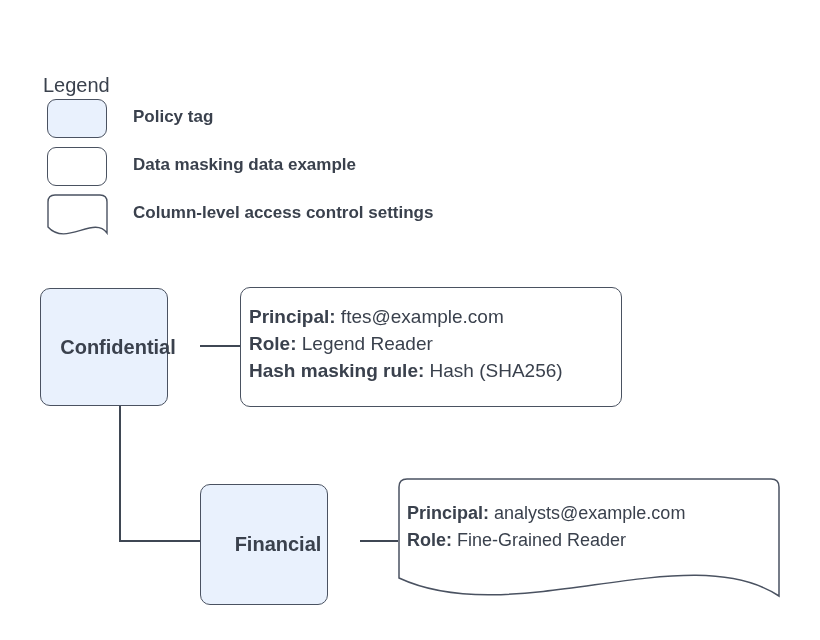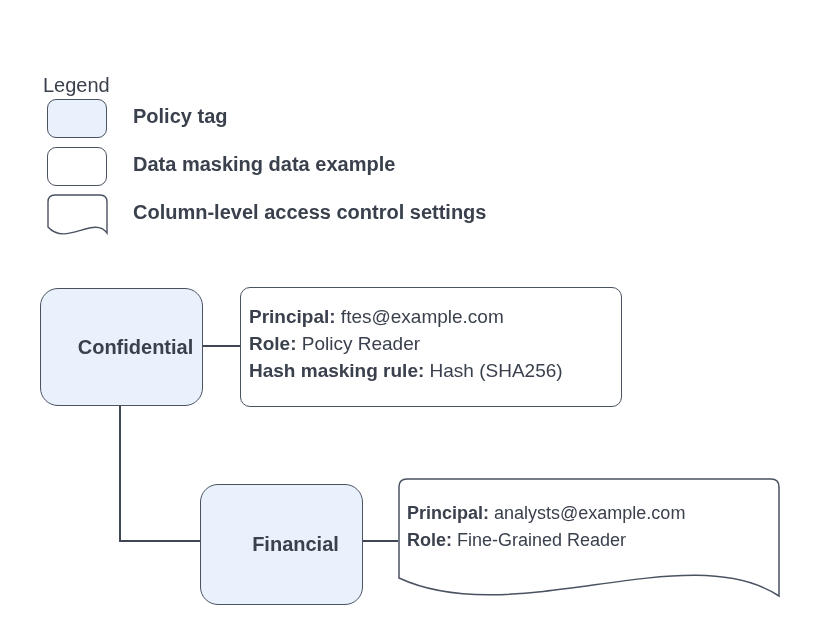--- a/index.html
+++ b/index.html
@@ -6,24 +6,24 @@
   #stage{
     position:relative;width:820px;height:640px;background:#ffffff;
     font-family:"Liberation Sans", sans-serif;color:#3a414d;overflow:hidden;
   }
   .abs{position:absolute;}
   
   .legend-title{left:43px;top:62px;font-size:20px;font-weight:normal;margin-top:12px;}
   .swatch{left:47px;width:60px;height:39px;border:1.4px solid #4a5261;border-radius:9px;box-sizing:border-box;}
   .swatch.blue{background:#e9f1fd;}
   .swatch.white{background:#ffffff;}
-  .legend-label{left:133px;font-size:20px;font-weight:bold;line-height:25px;}
+  .legend-label{left:133px;font-size:17px;font-weight:bold;line-height:25px;}
   
   .tag-node{
-    width:163px;background:#e9f1fd;border:1.5px solid #4a5261;border-radius:18px;
+    width:128px;background:#e9f1fd;border:1.5px solid #4a5261;border-radius:10px;
     box-sizing:border-box;display:flex;align-items:center;justify-content:center;
     font-size:20px;font-weight:bold;padding-left:28px;
   }
   .policy-node{
     width:382px;height:120px;background:#ffffff;border:1.5px solid #4a5261;border-radius:10px;
     box-sizing:border-box;padding:15px 8px 0 8px;font-size:19px;line-height:27px;
   }
   .policy-line b{font-weight:bold;text-align:center;}
   .doc-node{width:383px;height:122px;}
   .doc-node svg{position:absolute;left:0;top:0;}
@@ -55,21 +55,21 @@
   <div class="abs conn" style="left:119px;top:405px;width:1.5px;height:136px;"></div>
   <div class="abs conn" style="left:119px;top:540px;width:82px;height:1.5px;"></div>
   <div class="abs conn" style="left:360px;top:540px;width:38px;height:1.5px;"></div>
 
   <div class="abs tag-node" style="left:40px;top:288px;height:118px;">
     <span>Confidential</span>
   </div>
 
   <div class="abs policy-node" style="left:240px;top:287px;">
     <div class="policy-line"><b>Principal:</b><span> ftes@example.com</span></div>
-    <div class="policy-line"><b>Role:</b><span> Policy Reader</span></div>
+    <div class="policy-line"><b>Role:</b><span> Legend Reader</span></div>
     <div class="policy-line"><b>Hash masking rule:</b><span> Hash (SHA256)</span></div>
   </div>
 
   <div class="abs tag-node" style="left:200px;top:484px;height:121px;">
     <span>Financial</span>
   </div>
 
   <div class="abs doc-node" style="left:398px;top:478px;">
     <svg width="383" height="122" viewBox="0 0 383 122">
       <path d="M9,1 L373,1 Q381,1 381,9 L381,118 C290,58 115,153 1,100 L1,9 Q1,1 9,1 Z" fill="#ffffff" stroke="#4a5261" stroke-width="1.5"></path>

